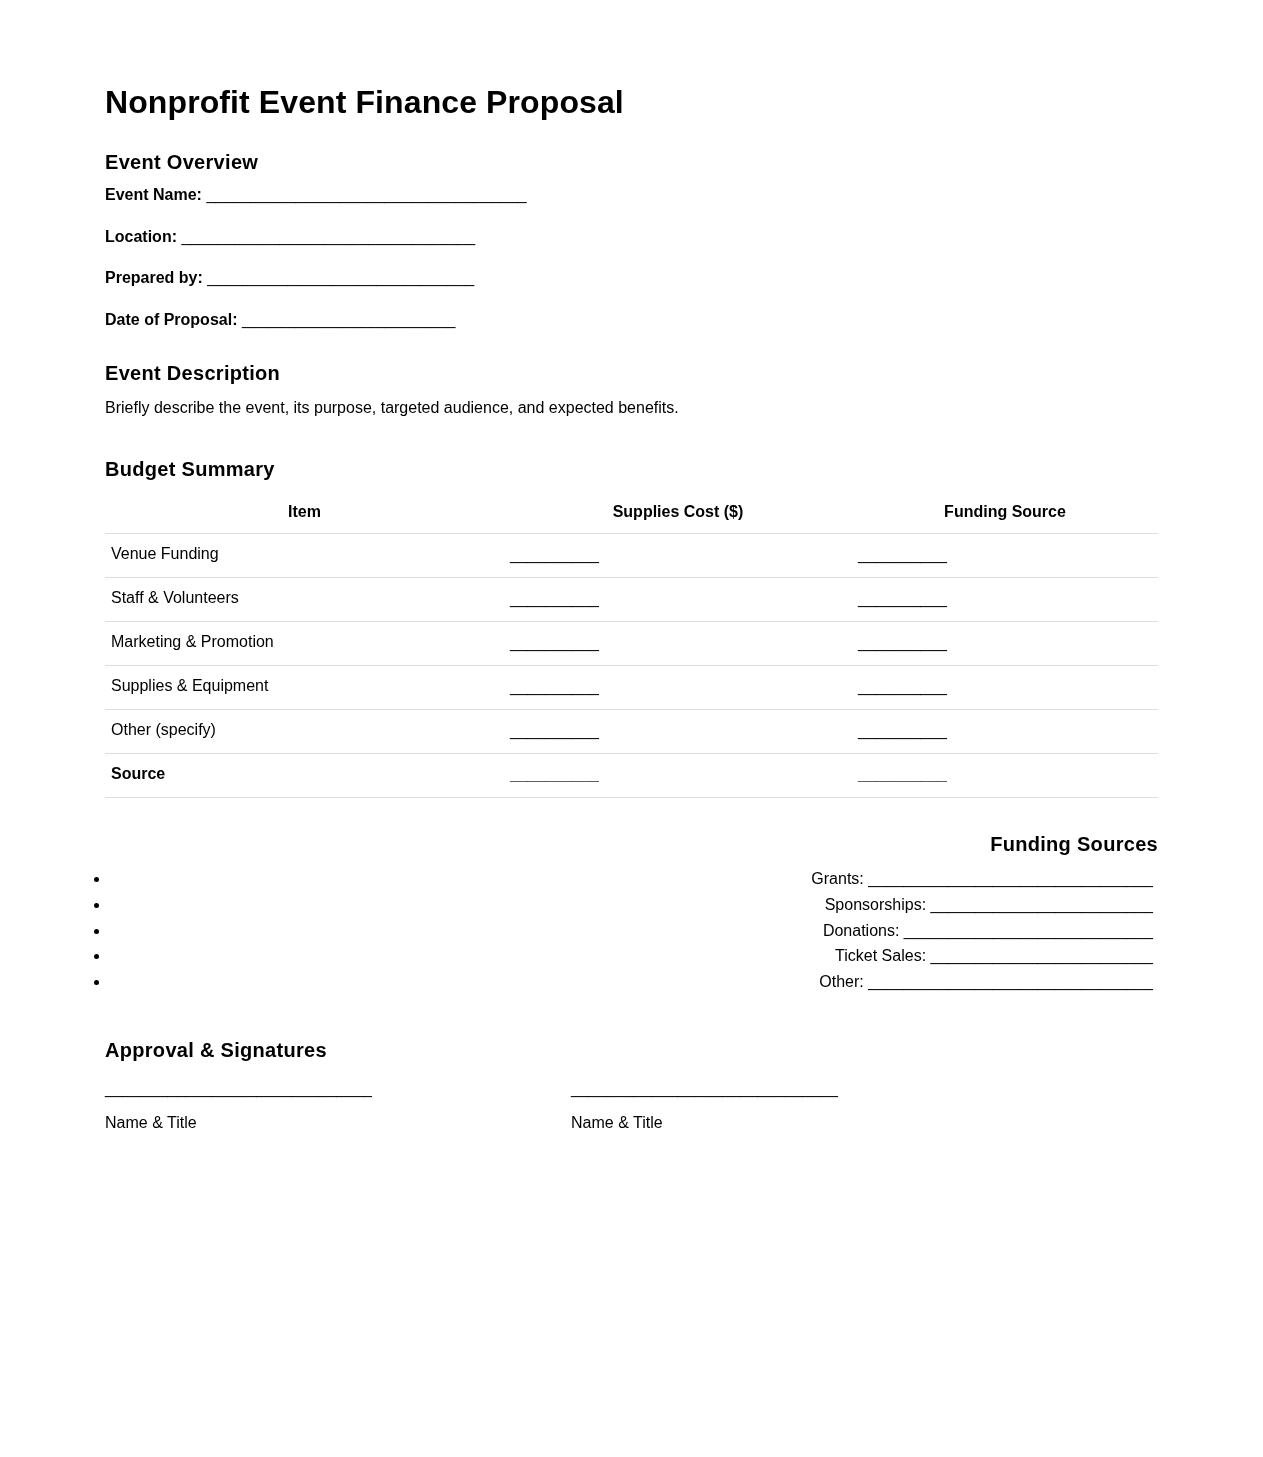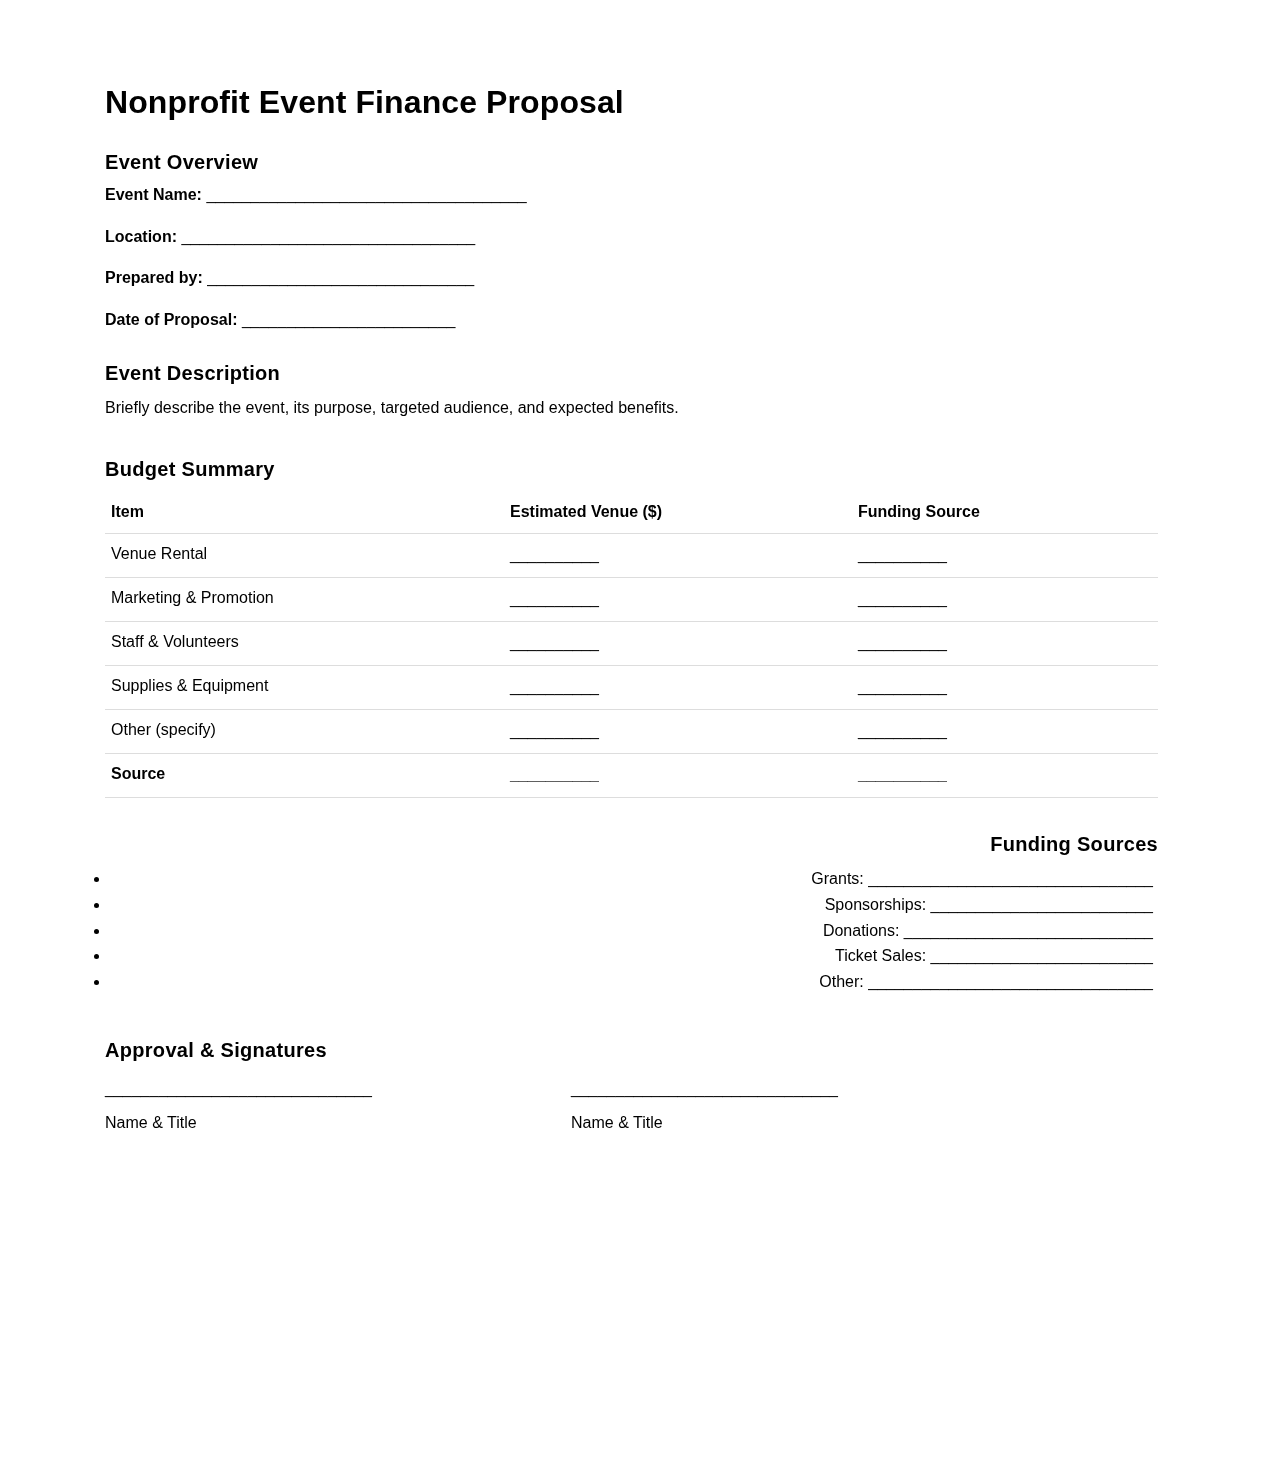--- a/index.html
+++ b/index.html
@@ -12,21 +12,21 @@
   .page { padding: 84px 105px 0 105px; width: 1053px; }
   h1 { font-size: 32px; font-weight: bold; margin: 0 0 30px 0; line-height: 36px; letter-spacing: 0.1px; }
   h2 { font-size: 20px; font-weight: bold; margin: 0; line-height: 24px; letter-spacing: 0.3px; }
   .field { font-size: 16px; line-height: 18px; margin: 0; }
   .field b { font-weight: bold; }
   .overview h2 { margin-bottom: 12px; }
   .overview .field { height: 41.6px; }
   .desc { font-size: 16px; line-height: 18px; margin: 0; }
   .sec { margin-top: 0; }
   table { width: 100%; border-collapse: collapse; font-size: 16px; }
-  th { text-align: left; font-weight: bold; padding: 11px 6px 11px 6px; height: 20px; border-bottom: 1px solid #dddddd; }
+  th { text-align: center; font-weight: bold; padding: 11px 6px 11px 6px; height: 20px; border-bottom: 1px solid #dddddd; }
   td { padding: 11px 6px; height: 20px; border-bottom: 1px solid #dddddd; vertical-align: top; }
   td.blank { padding-top: 12px; }
   .total td { font-weight: bold; }
   ul { margin: 5px; padding-left: 0; list-style: none; font-size: 16px; }
   ul li { position: relative; line-height: 18px; height: 25.6px; }
   ul li::before { content: ""; position: absolute; left: -16px; top: 7px; width: 5px; height: 5px; border-radius: 50%; background: #000; }
   .sigs { display: flex; margin-top: 18px; }
   .sig { width: 466px; font-size: 16px; }
   .sig .line { line-height: 18px; }
   .sig .label { margin-top: 16px; line-height: 18px; }
@@ -49,37 +49,37 @@
     <h2>Event Description</h2>
     <p class="desc" style="margin-top:14px;">Briefly describe the event, its purpose, targeted audience, and expected benefits.</p>
   </section>
 
   <section class="sec" style="margin-top:40px;">
     <h2>Budget Summary</h2>
     <table style="margin-top:10px;">
       <thead>
         <tr>
           <th style="width:387px;">Item</th>
-          <th style="width:336px;">Estimated Venue ($)</th>
+          <th style="width:336px;">Supplies Cost ($)</th>
           <th>Funding Source</th>
         </tr>
       </thead>
       <tbody>
         <tr>
-          <td>Venue Rental</td>
+          <td>Venue Funding</td>
+          <td class="blank">__________</td>
+          <td class="blank">__________</td>
+        </tr>
+        <tr>
+          <td>Staff &amp; Volunteers</td>
           <td class="blank">__________</td>
           <td class="blank">__________</td>
         </tr>
         <tr>
           <td>Marketing &amp; Promotion</td>
-          <td class="blank">__________</td>
-          <td class="blank">__________</td>
-        </tr>
-        <tr>
-          <td>Staff &amp; Volunteers</td>
           <td class="blank">__________</td>
           <td class="blank">__________</td>
         </tr>
         <tr>
           <td>Supplies &amp; Equipment</td>
           <td class="blank">__________</td>
           <td class="blank">__________</td>
         </tr>
         <tr>
           <td>Other (specify)</td>

